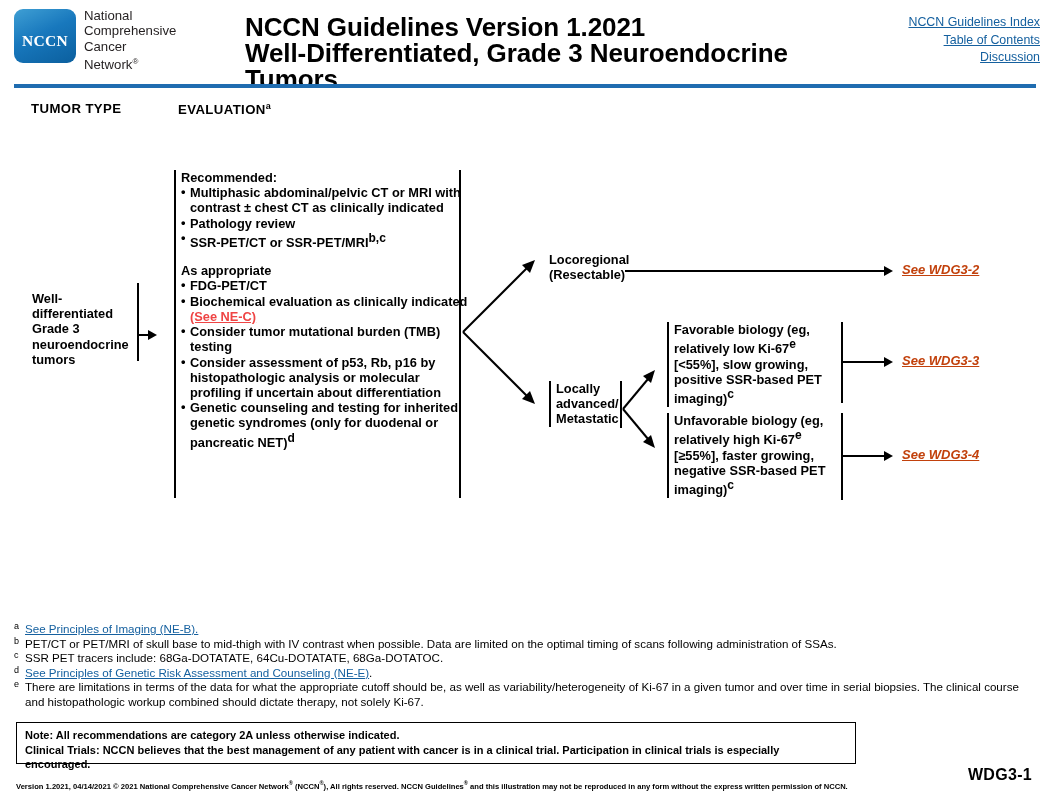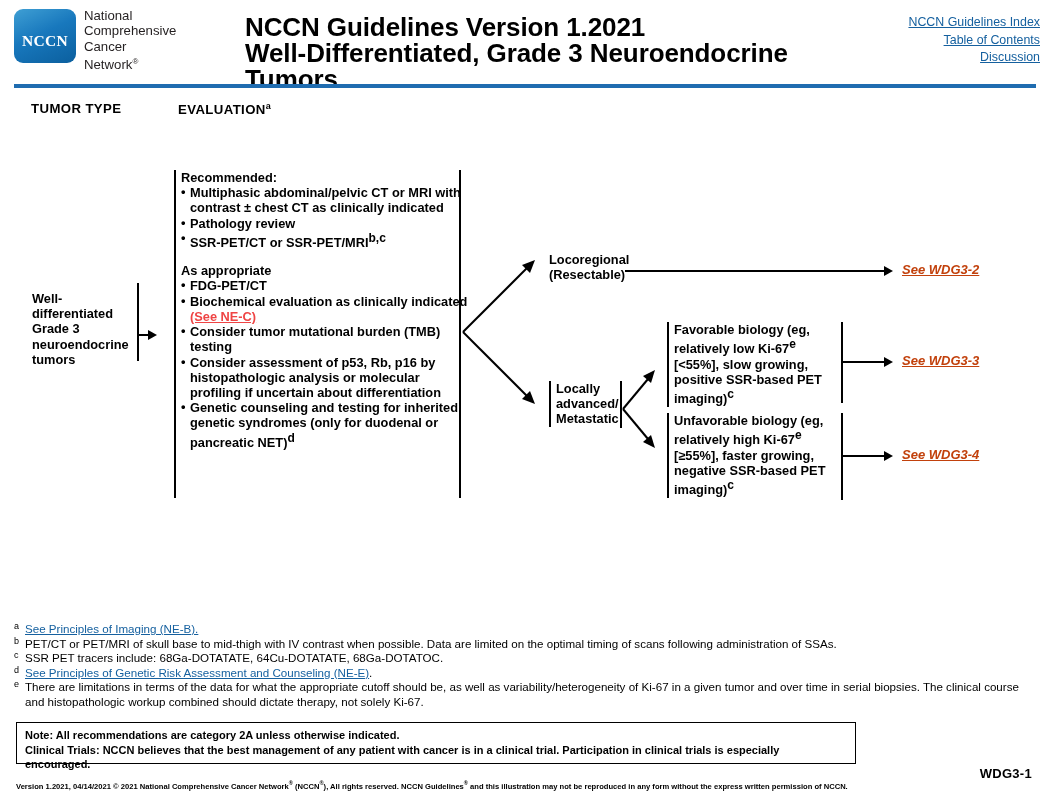--- a/index.html
+++ b/index.html
@@ -118,21 +118,21 @@
     border: 1.5px solid #000; padding: 5px 8px 0 8px;
     font-size: 11px; line-height: 14.6px; font-weight: bold;
   }
   #footer-text {
     position: absolute; left: 16px; top: 778px; width: 900px;
     font-size: 7.6px; line-height: 10px; font-weight: bold; color: #000;
   }
   #footer-text sup { font-size: 5.6px; vertical-align: super; }
   #page-id {
     position: absolute; right: 16px; top: 766px;
-    font-size: 13px; font-weight: bold; letter-spacing: .3px;
+    font-size: 16px; font-weight: bold; letter-spacing: .3px;
   }
 </style>
 </head>
 <body>
 
 <div id="page">
 
   <div id="header">
 
     <div class="logo-wrap">

